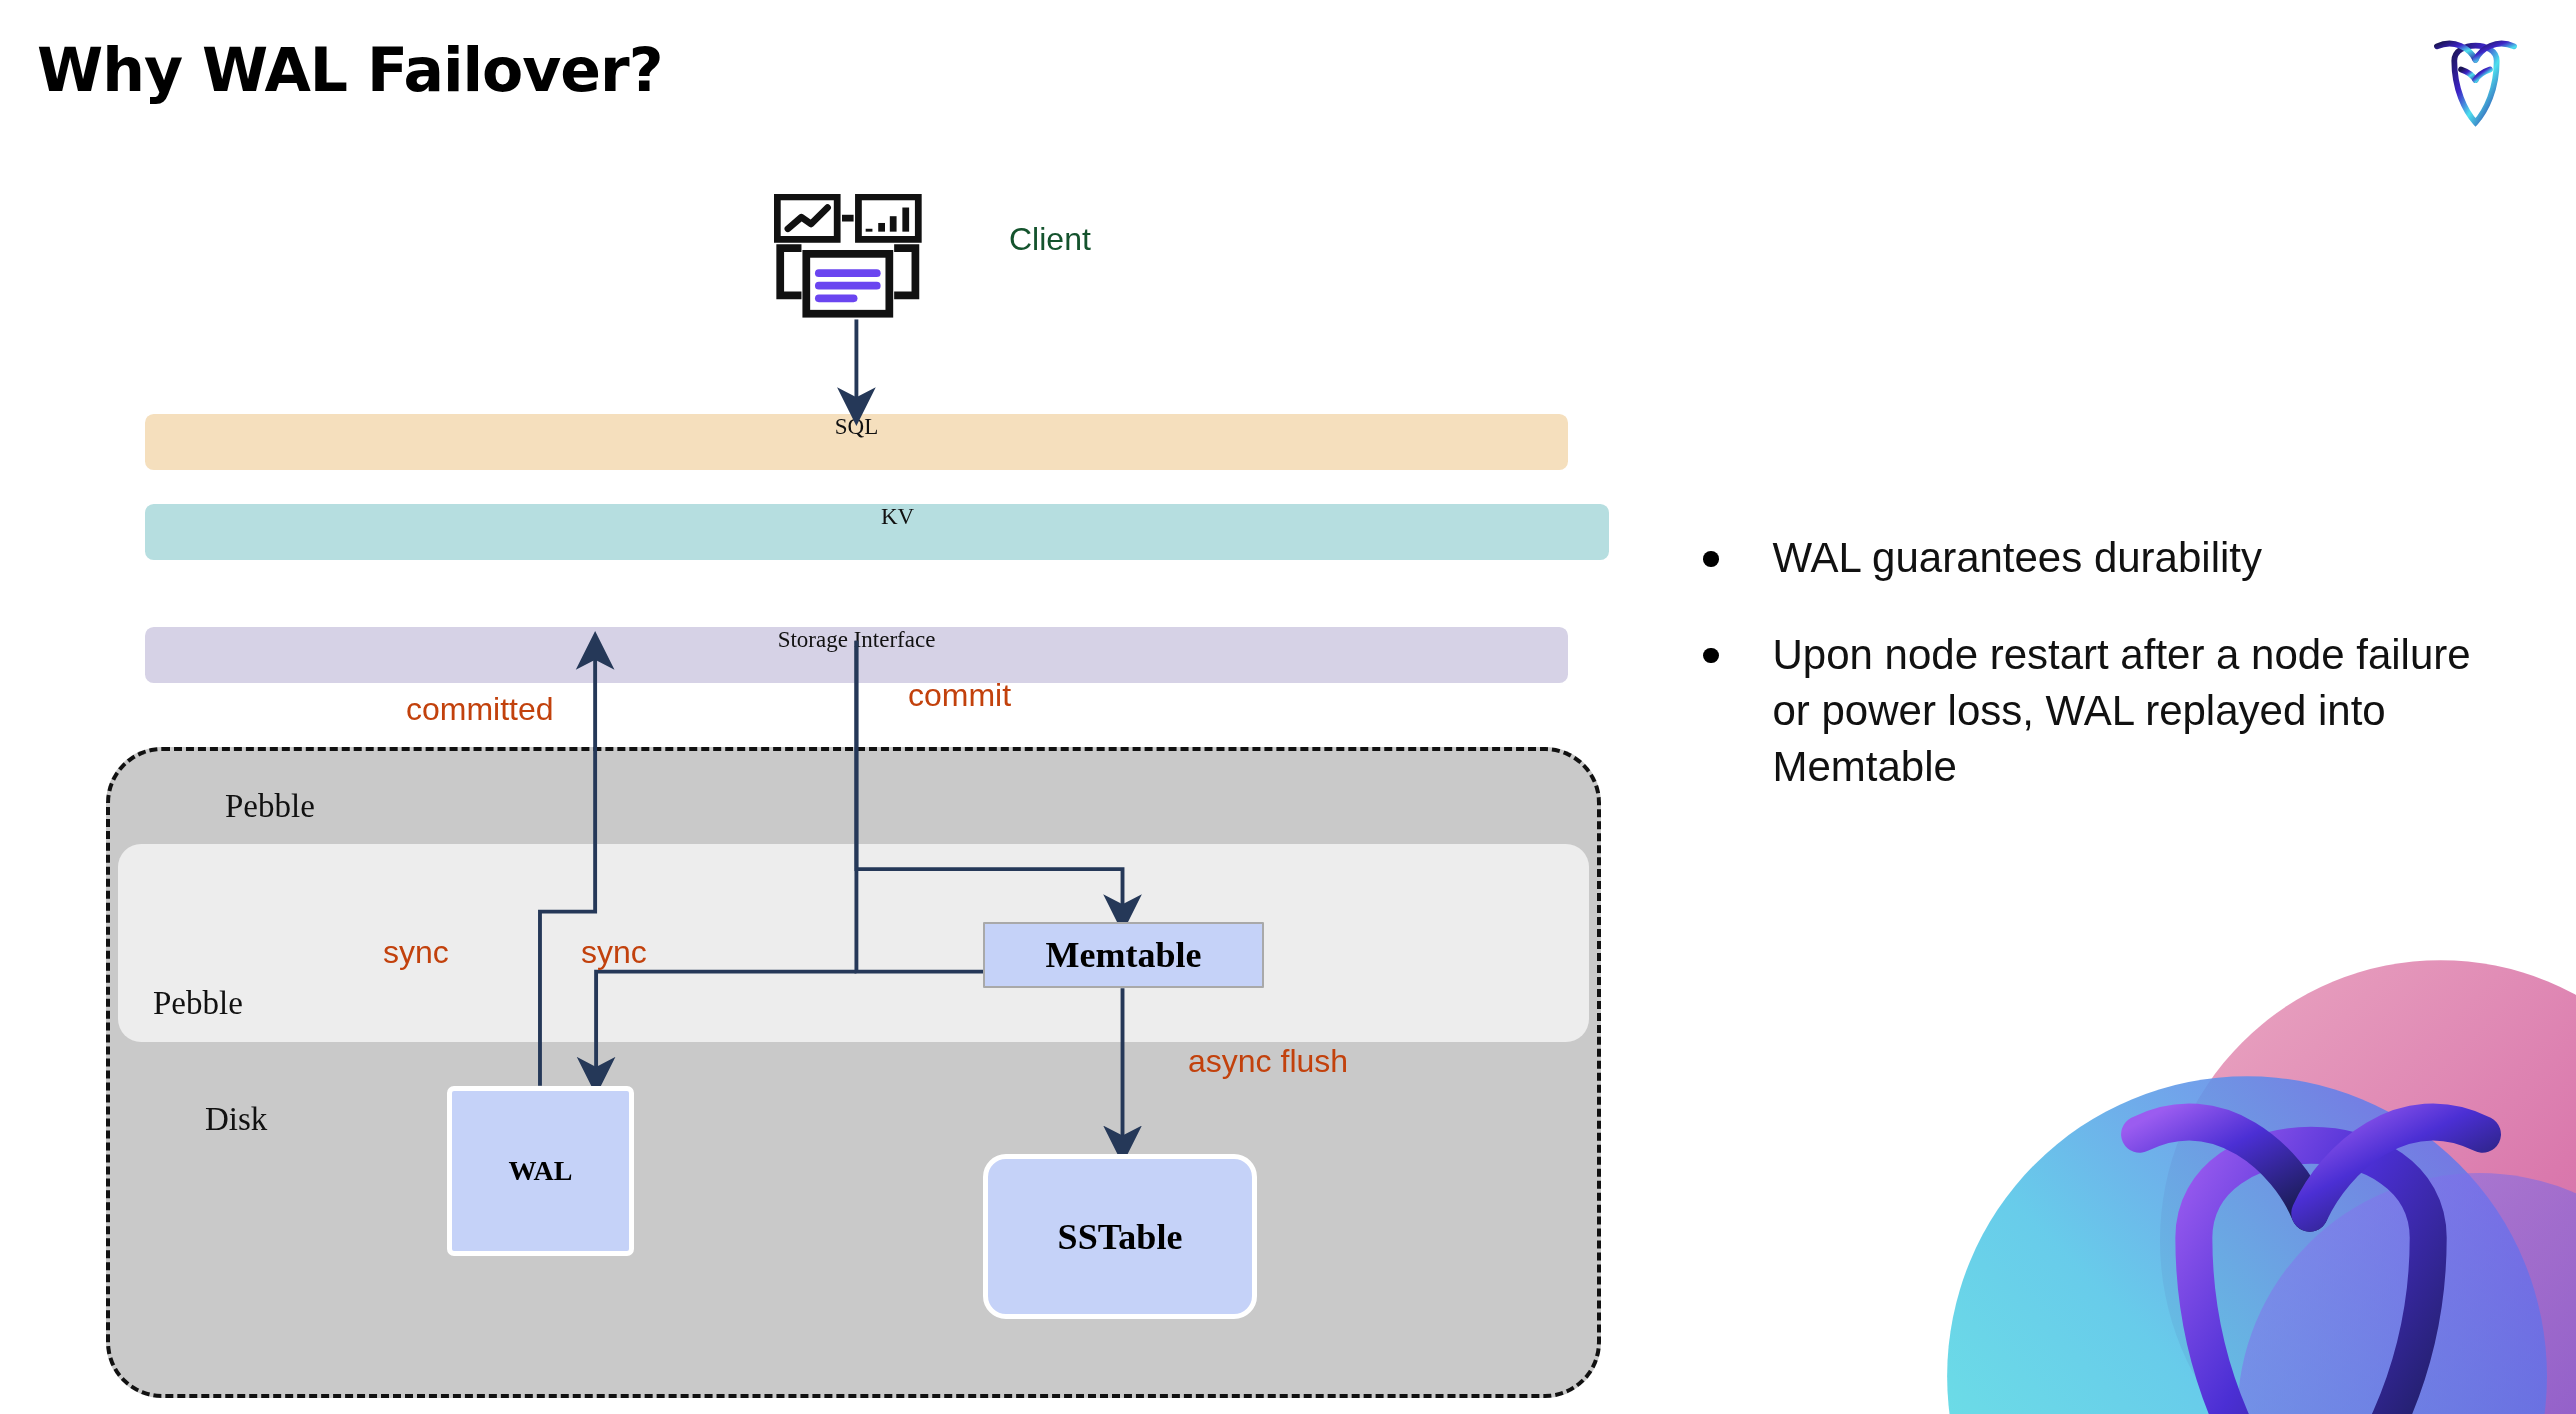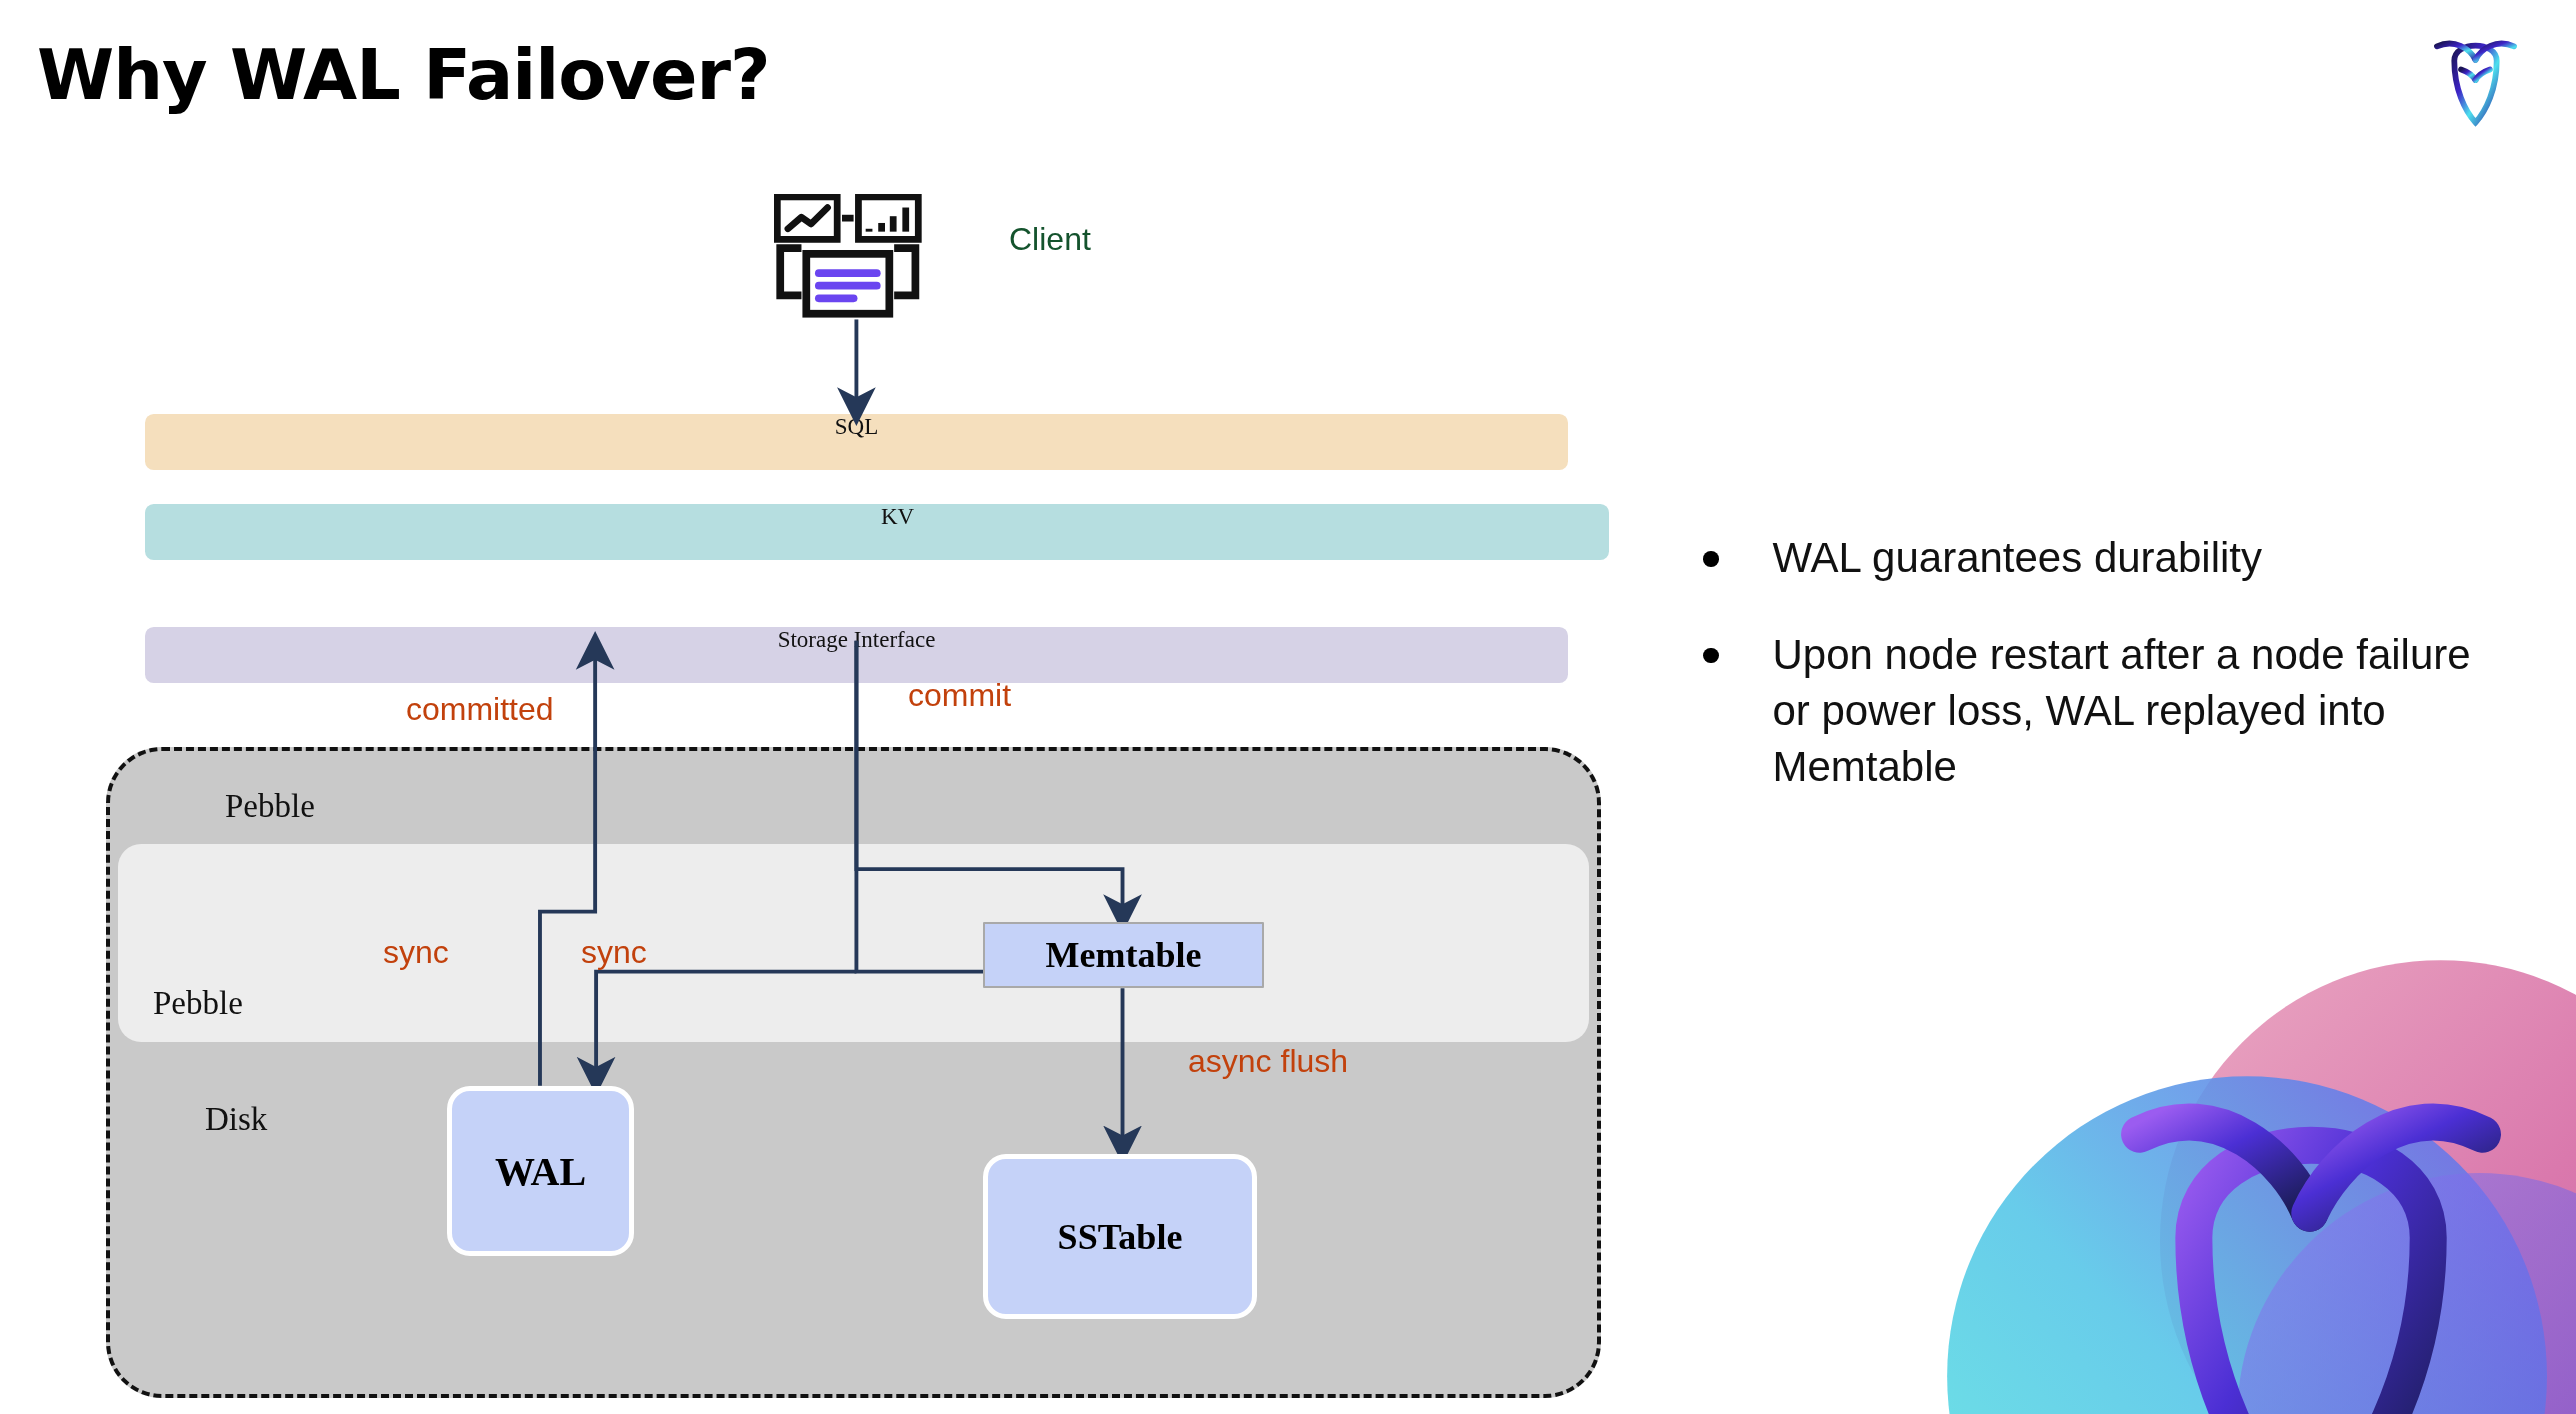--- a/index.html
+++ b/index.html
@@ -12,21 +12,21 @@
     position:relative;
   }
   #slide{position:absolute;left:0;top:0;width:2576px;height:1415px;overflow:hidden;}
 
   
   #watermark{position:absolute;right:0;bottom:0;width:774px;height:600px;overflow:hidden;pointer-events:none;}
 
   
   #title{
     position:absolute;left:37px;top:39px;
-    font-size:70px;font-weight:bold;color:#000000;
+    font-size:60px;font-weight:bold;color:#000000;
     letter-spacing:-1px;line-height:1.05;
     font-family:"DejaVu Sans", sans-serif;
     white-space:nowrap;
   }
 
   
   #logo{position:absolute;left:2429px;top:29px;width:93px;height:106px;}
 
   
   #client-icon{position:absolute;left:774px;top:194px;width:165px;height:140px;}
@@ -84,21 +84,21 @@
     font-family:"Liberation Serif", serif;
     font-weight:bold;color:#000000;
     box-sizing:border-box;
   }
   #node-memtable{
     left:983px;top:922px;width:281px;height:66px;
     border:2.9px solid #a9a9a9;border-radius:1px;font-size:36px;
   }
   #node-wal{
     left:447px;top:1086px;width:187px;height:170px;
-    border:5.8px solid #ffffff;border-radius:23px;font-size:40px;
+    border:5.8px solid #ffffff;border-radius:7px;font-size:28px;
   }
   #node-sstable{
     left:983px;top:1154px;width:274px;height:165px;
     border:5.8px solid #ffffff;border-radius:23px;font-size:36px;
   }
 
   
   #arrows{position:absolute;left:0;top:0;width:2576px;height:1415px;pointer-events:none;}
 
   

